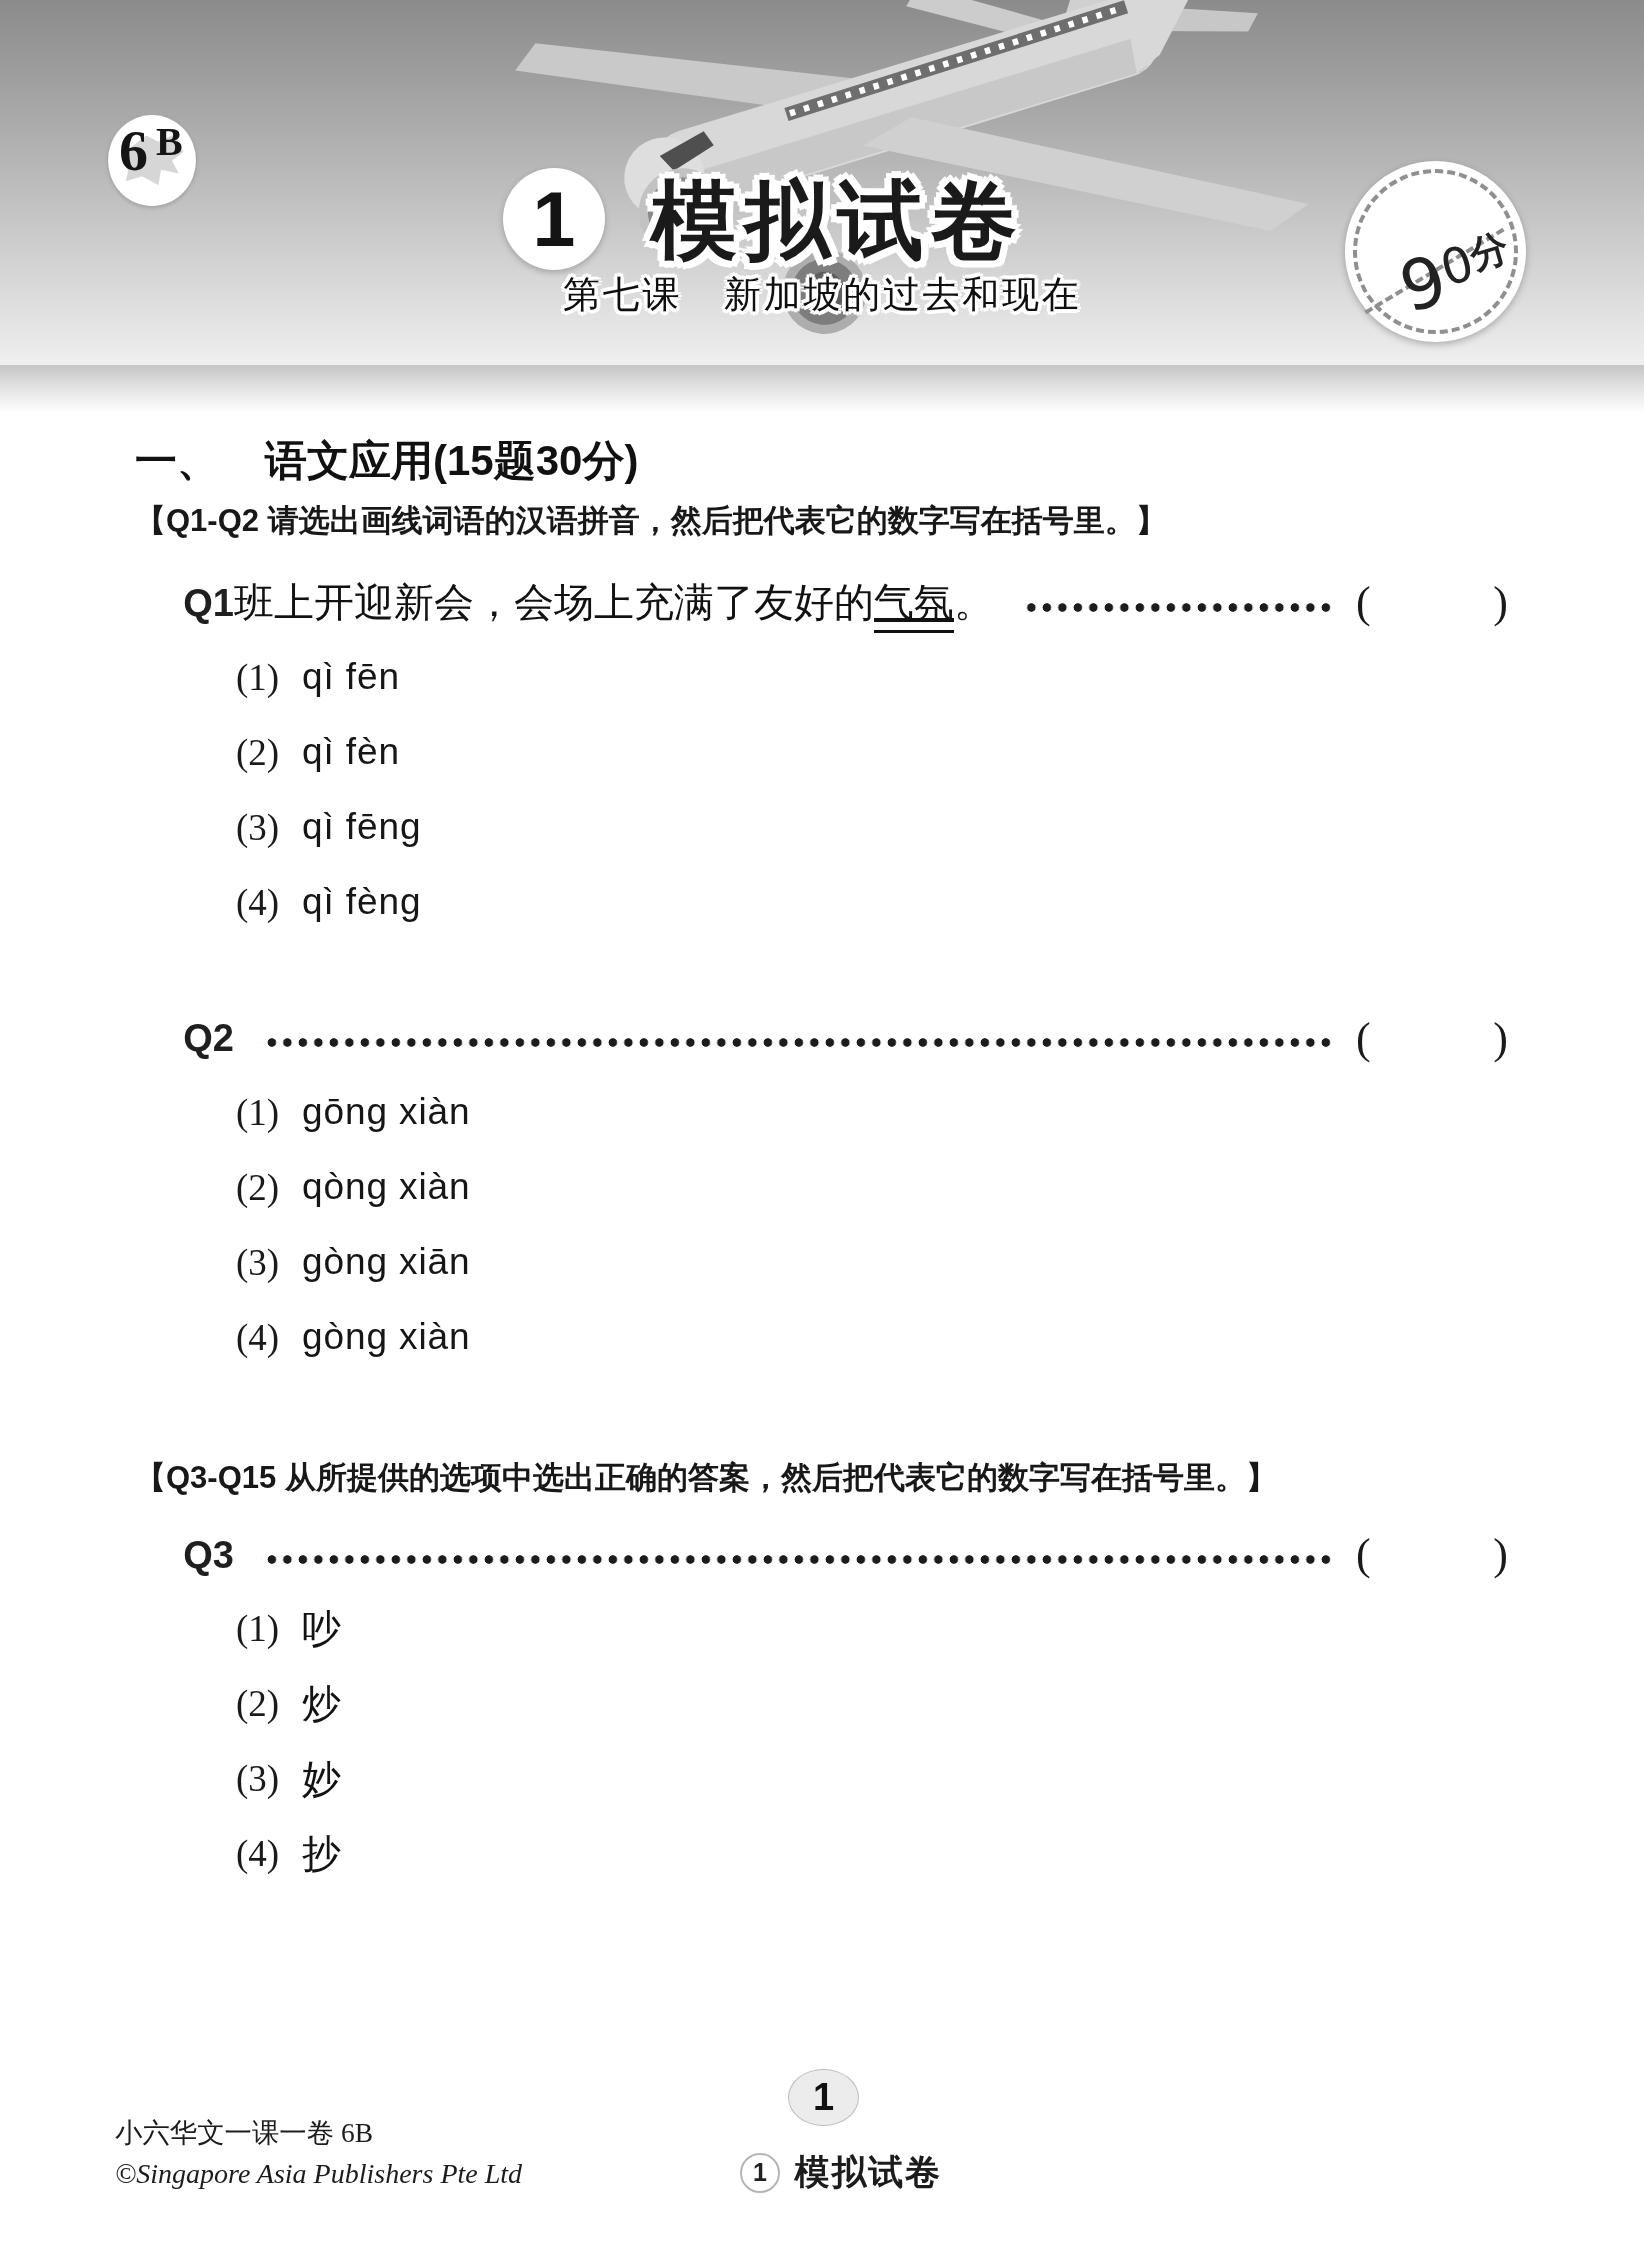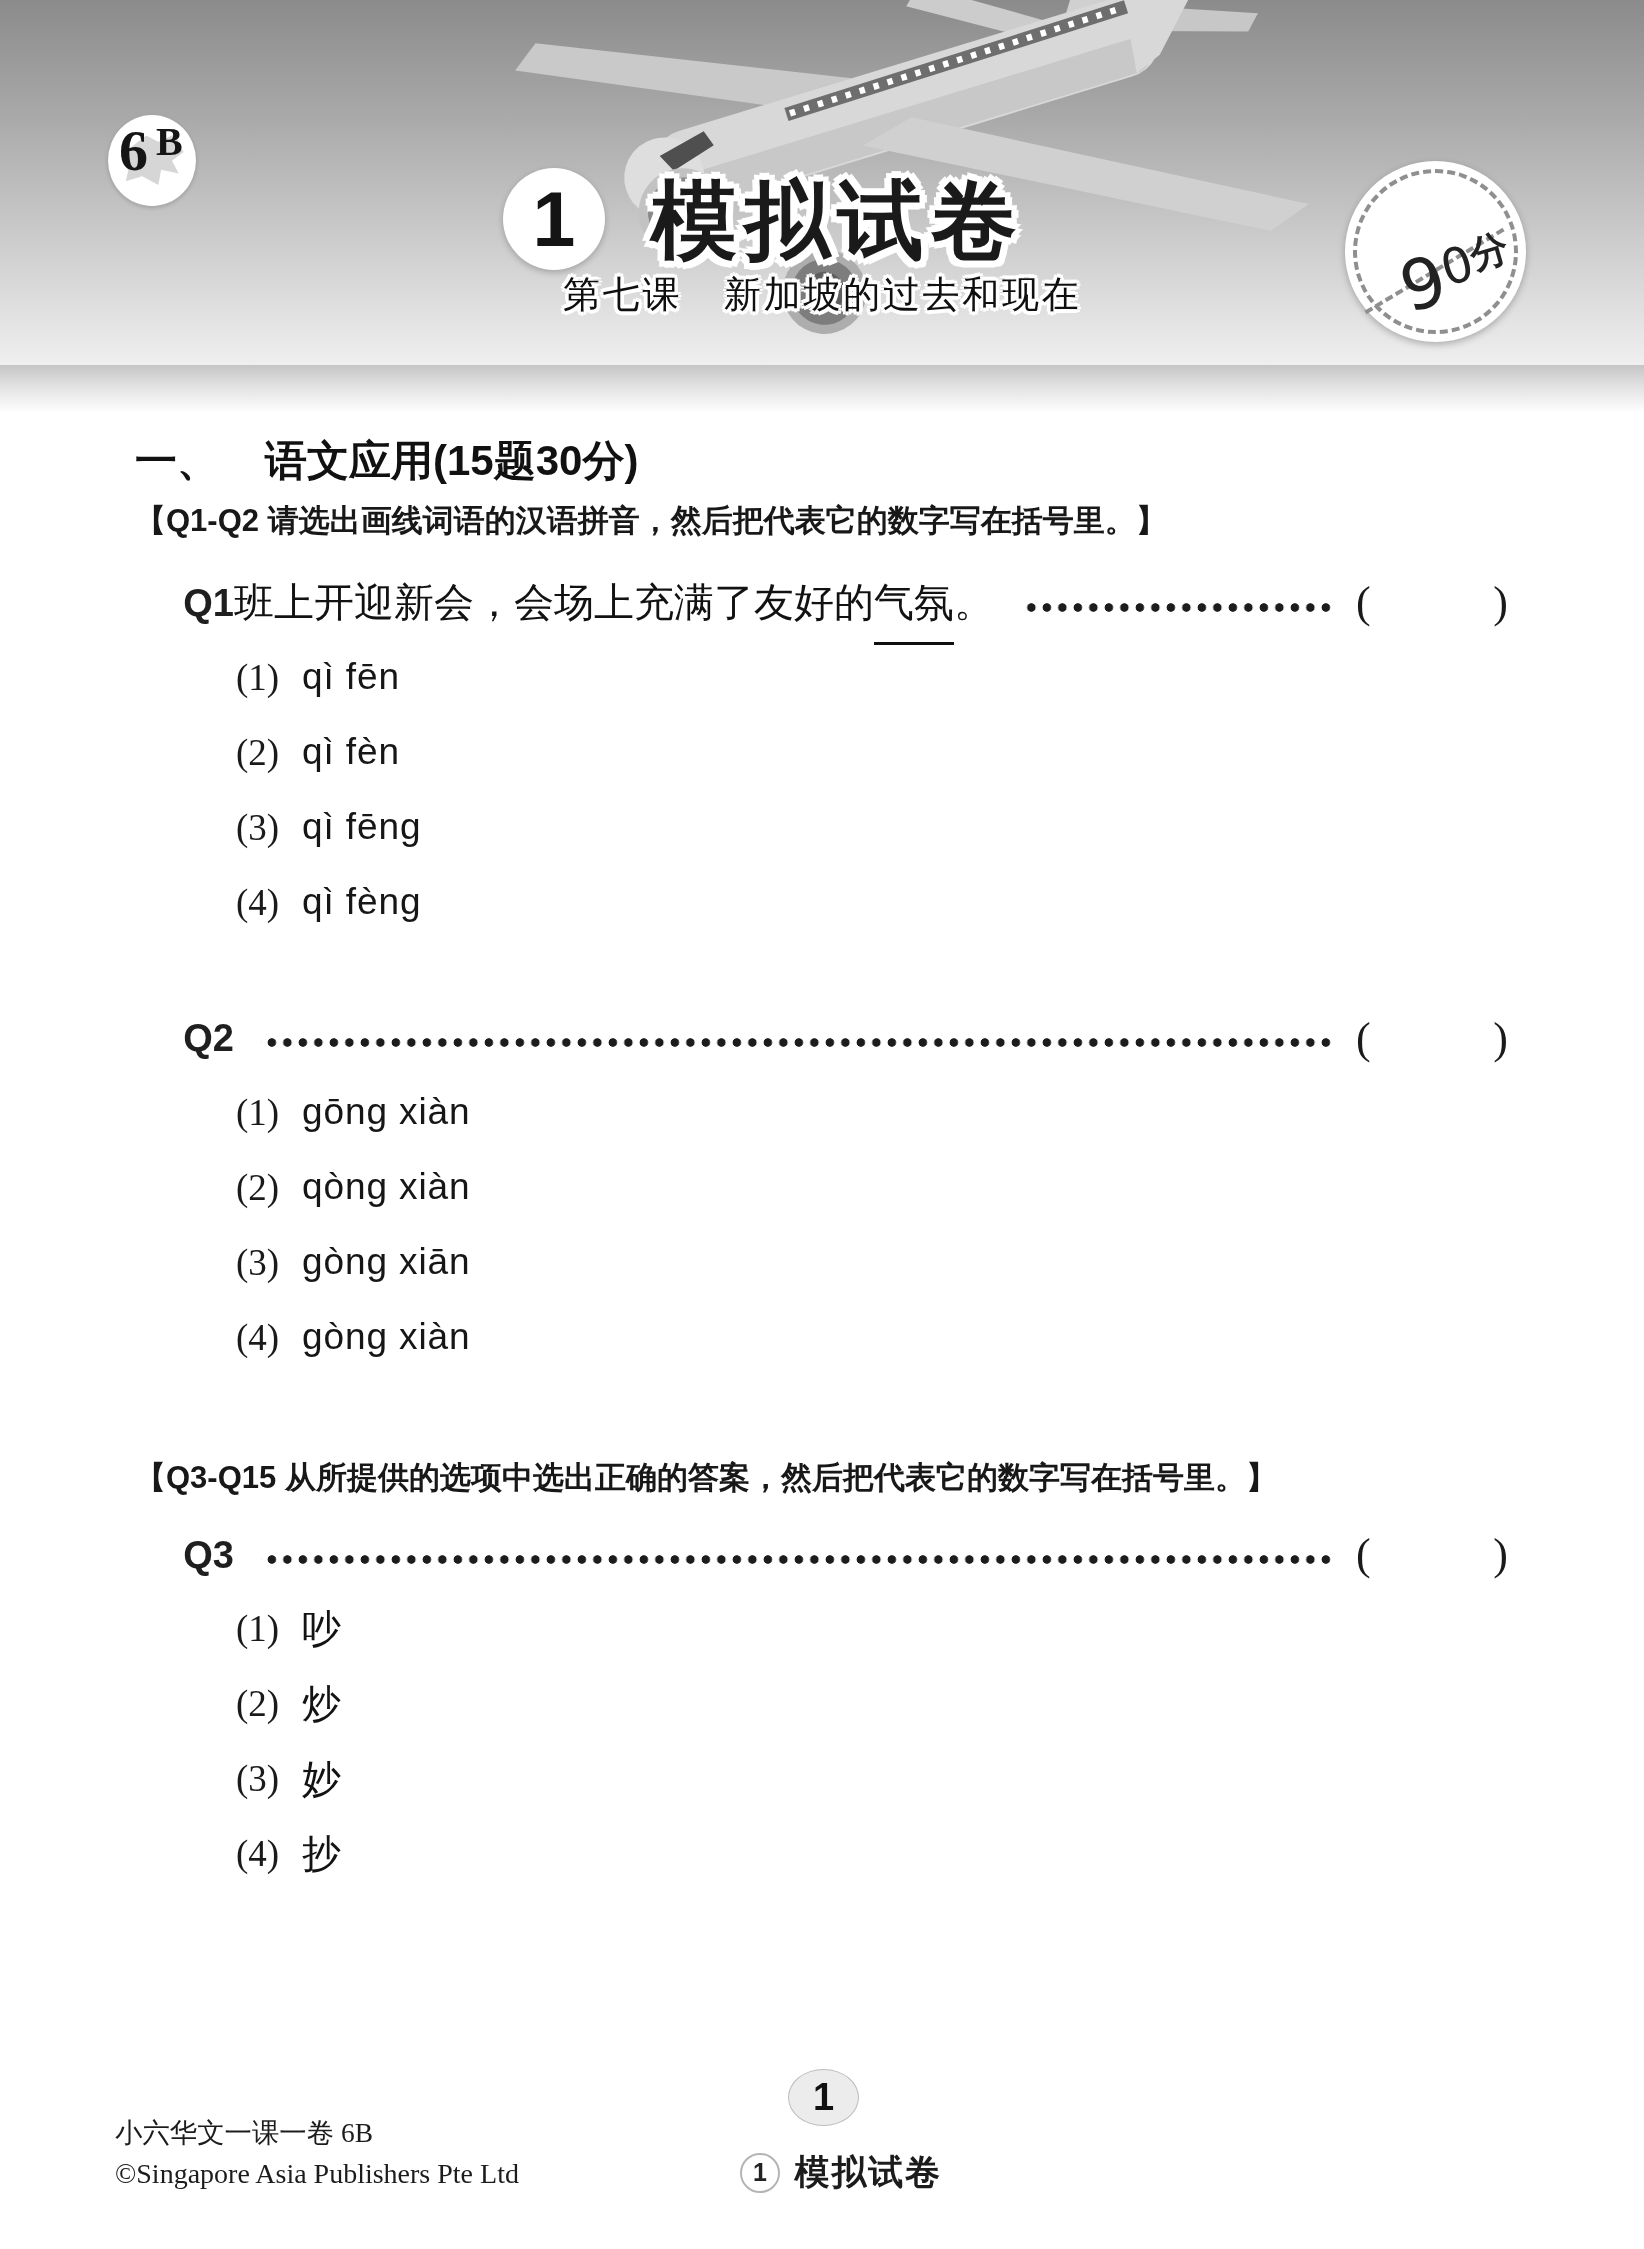--- a/index.html
+++ b/index.html
@@ -85,42 +85,42 @@
 
   .q-row {
     display:flex; align-items:center; white-space:nowrap;
     font-family:"Liberation Serif","DejaVu Serif",serif; font-size:40px; line-height:1; color:#121212;
   }
   .q-row.first { margin-top:42px; }
   .q-row.q2 { margin-top:79px; }
   .q-row.q3 { margin-top:38px; }
   .q-id { width:99px; flex:none; font-family:"Liberation Sans","DejaVu Sans",sans-serif; font-weight:700; font-size:38px; color:#1f1f1f;text-align:right; }
   .q-text { flex:none; }
-  .u { border-bottom:3.7px solid #101010; padding-bottom:17px; }
+  .u { border-bottom:3.7px solid #101010; padding-bottom:5px;text-decoration:underline; }
   .blank { display:inline-block; width:144px; border-bottom:3.7px solid #101010; height:9.1px; }
   .leader {
     flex:1 1 auto; height:11px; margin:9.1px 22px 0 27.4px;
     background-image:radial-gradient(circle,#1c1c1c 3.9px,rgba(0,0,0,0) 4.6px);
     background-size:15.5px 11px; background-repeat:repeat-x; background-position:right center;
   }
   .brackets {
     flex:none; width:152px; display:flex; justify-content:space-between;
     font-family:"Liberation Serif","DejaVu Serif",serif; font-size:44px; line-height:.9; color:#1a1a1a;
   }
 
   .opts { margin:16.4px 0 0 101px; }
   .opt { height:75px; display:flex; align-items:center; }
   .opt-label { width:66px; flex:none; font-family:"Liberation Serif","DejaVu Serif",serif; font-size:37px; color:#1a1a1a; }
   .opt-val { font-size:37px; letter-spacing:0.9px; color:#161616; }
   .opt-val-han { font-family:"Liberation Serif","DejaVu Serif",serif; font-size:39px; color:#131313; }
 
   
   .footer-left { position:absolute; left:115px; top:2120px; font-family:"Liberation Serif","DejaVu Serif",serif; color:#1c1c1c; }
   .footer-series { font-size:27.4px; line-height:1; }
-  .footer-copy { margin-top:12.8px; font-size:28px; line-height:1; }
+  .footer-copy { margin-top:12.8px; font-size:28px; line-height:1;font-style:italic; }
 
   .page-oval {
     position:absolute; left:788px; top:2069px; width:71px; height:57px;
     background:#ececec; border:1.8px solid #bcbcbc; border-radius:50%;
     display:flex; align-items:center; justify-content:center;
     font-weight:700; font-size:38px; color:#111;
   }
   .footer-badge { position:absolute; left:740px; top:2149px; display:flex; align-items:center; gap:14.6px; }
   .mini-circle {
     width:40px; height:40px; background:#fff; border:2.7px solid #b5b5b5; border-radius:50%;

